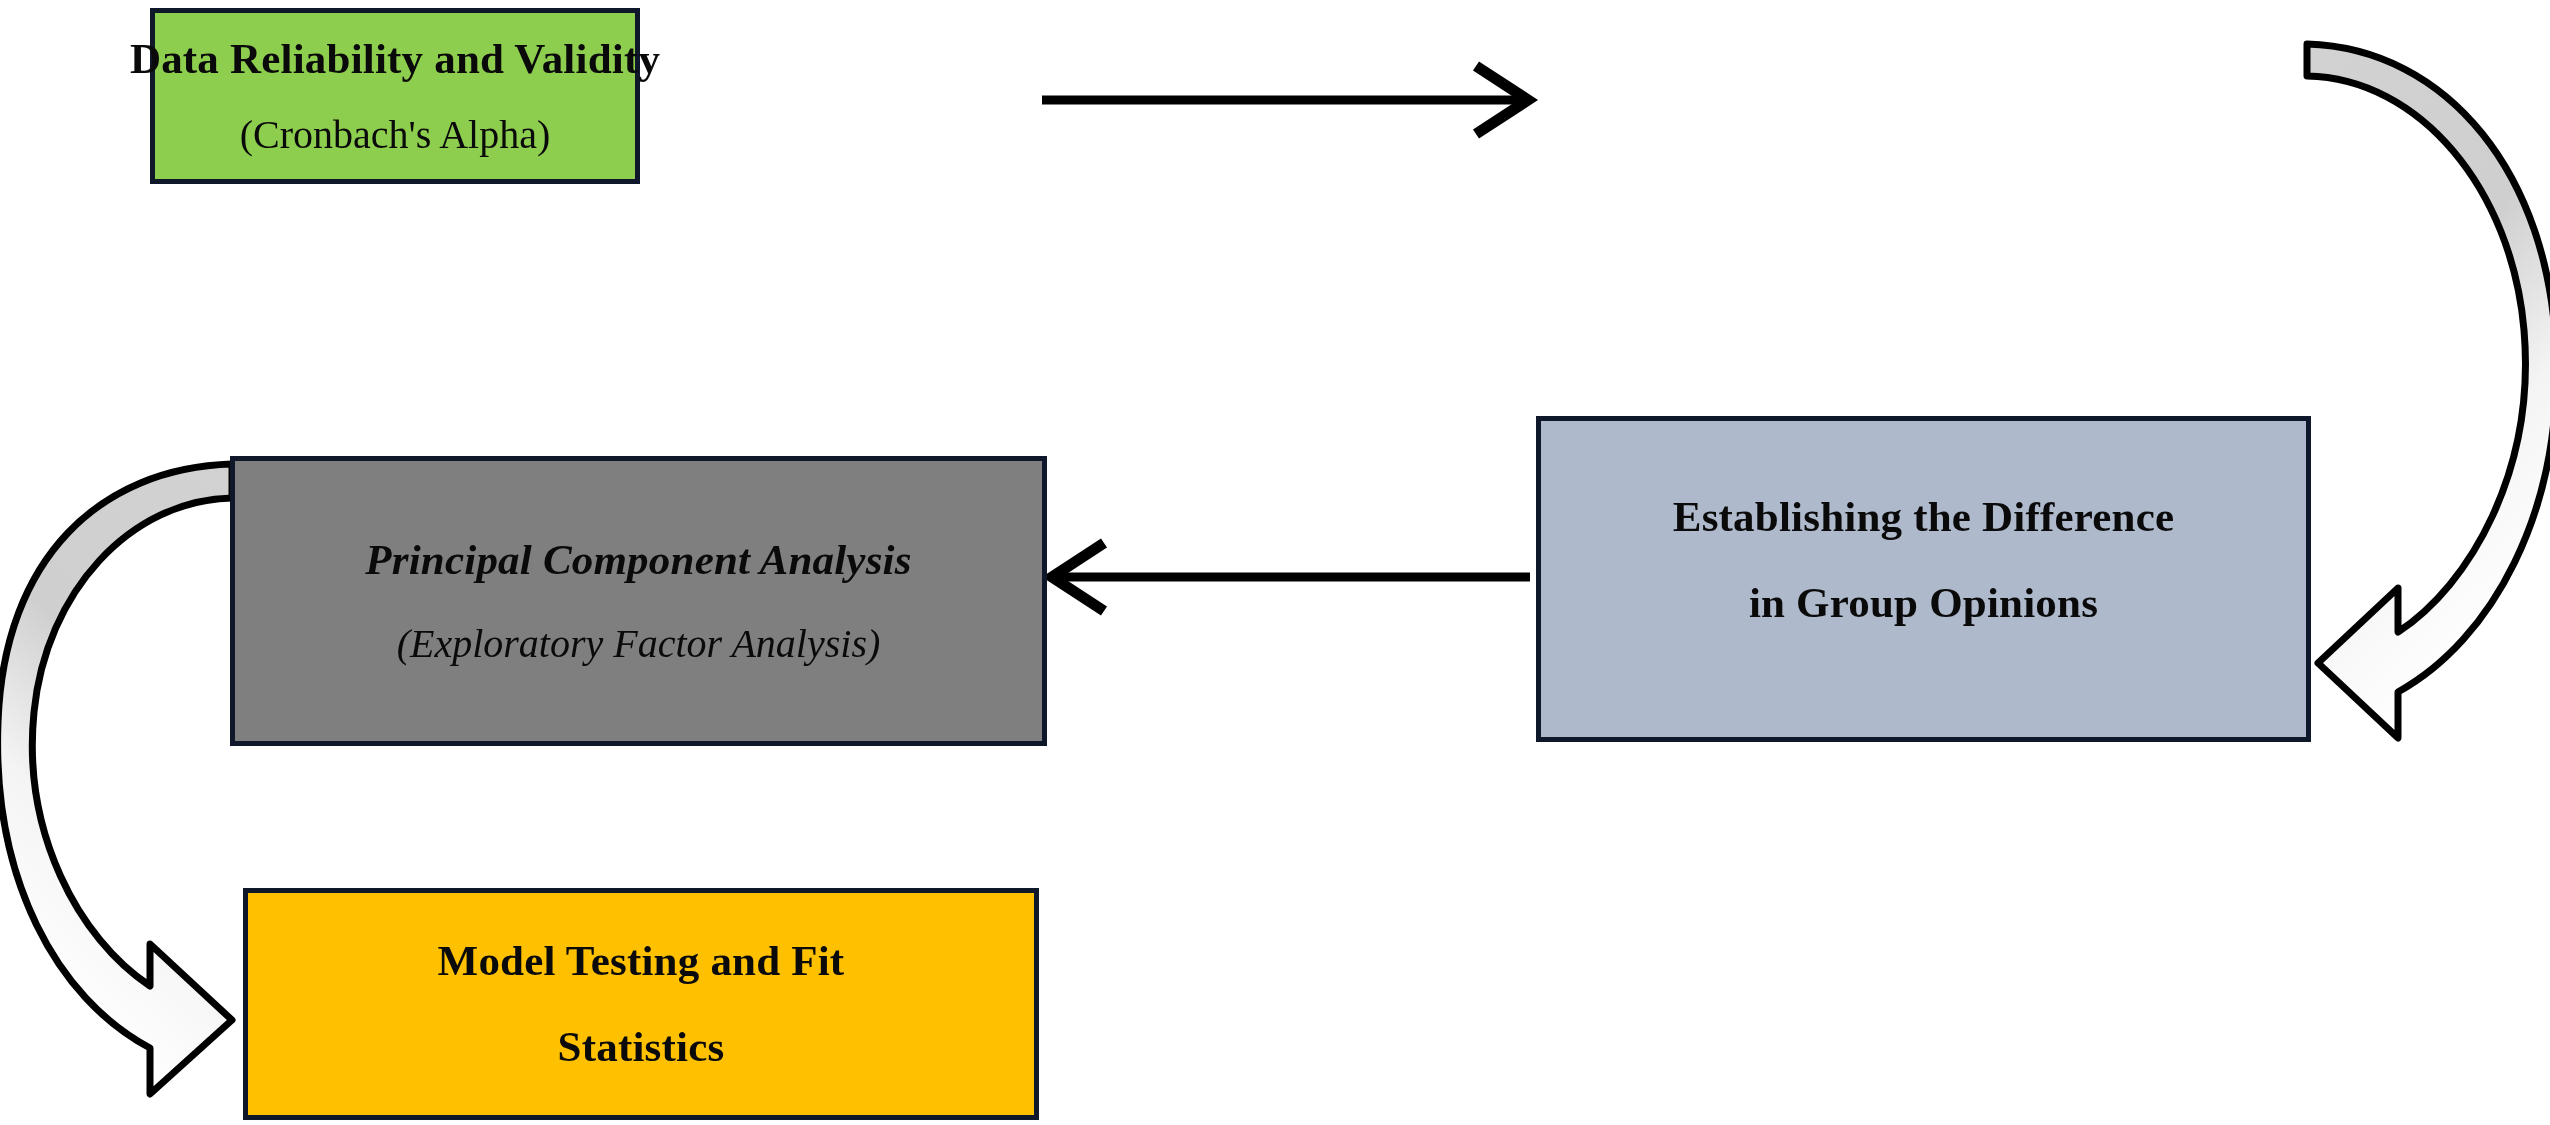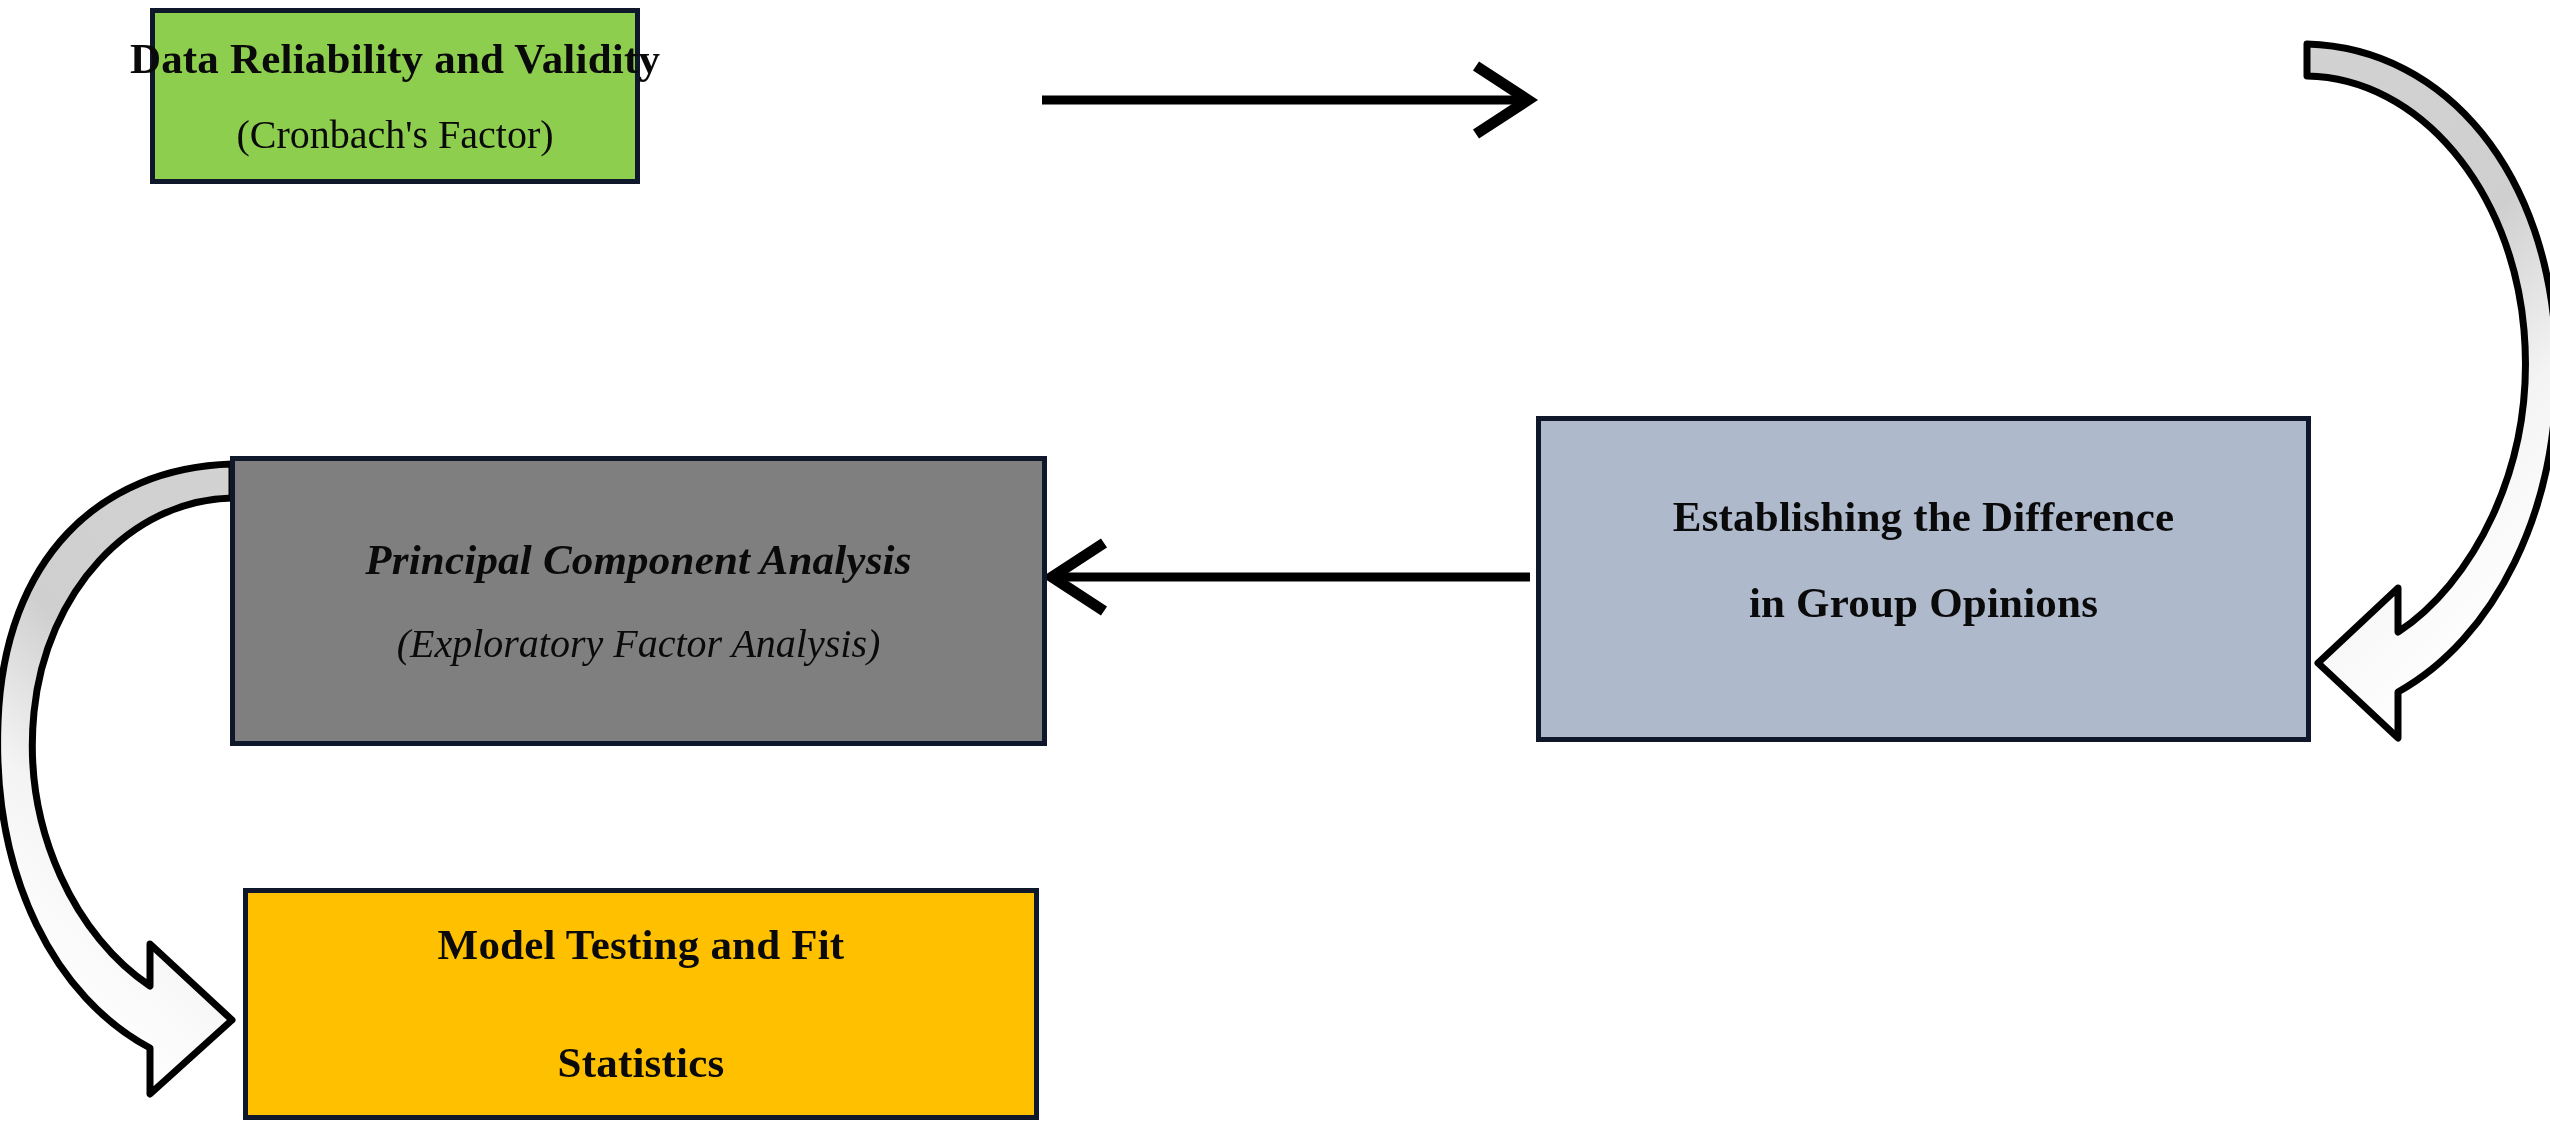--- a/index.html
+++ b/index.html
@@ -62,21 +62,20 @@
     background: #AFB9CC;
   }
   #node-pca {
     left: 230px;  top: 456px;  width: 817px;  height: 290px;
     background: #7F7F7F;
     font-style: italic;
   }
   #node-model {
     left: 243px;  top: 888px;  width: 796px;  height: 232px;
     background: #FFC000;
-    gap: 16px;
   }
 
   
   #connectors {
     position: absolute;
     left: 0; top: 0;
     width: 2550px;
     height: 1125px;
     z-index: 2;
   }
@@ -139,21 +138,21 @@
             L 150,1048
             C 56,998 -8,878 -2,722
             C 4,558 100,468 232,464
             Z" fill="url(#ribbonLeftGrad)" stroke="#000000" stroke-width="7" stroke-linejoin="round"></path>
     </g>
   </svg>
 
   <div class="node" id="node-reliability">
     <div class="title">Data Reliability and Validity</div>
     <div class="gap-sm"></div>
-    <div class="subtitle">(Cronbach's Factor)</div>
+    <div class="subtitle">(Cronbach's Alpha)</div>
   </div>
 
 
   <div class="node" id="node-difference">
     <div class="title">Establishing the Difference</div>
     <div class="gap-md"></div>
     <div class="title">in Group Opinions</div>
     <div class="gap-md"></div>
   </div>
 

